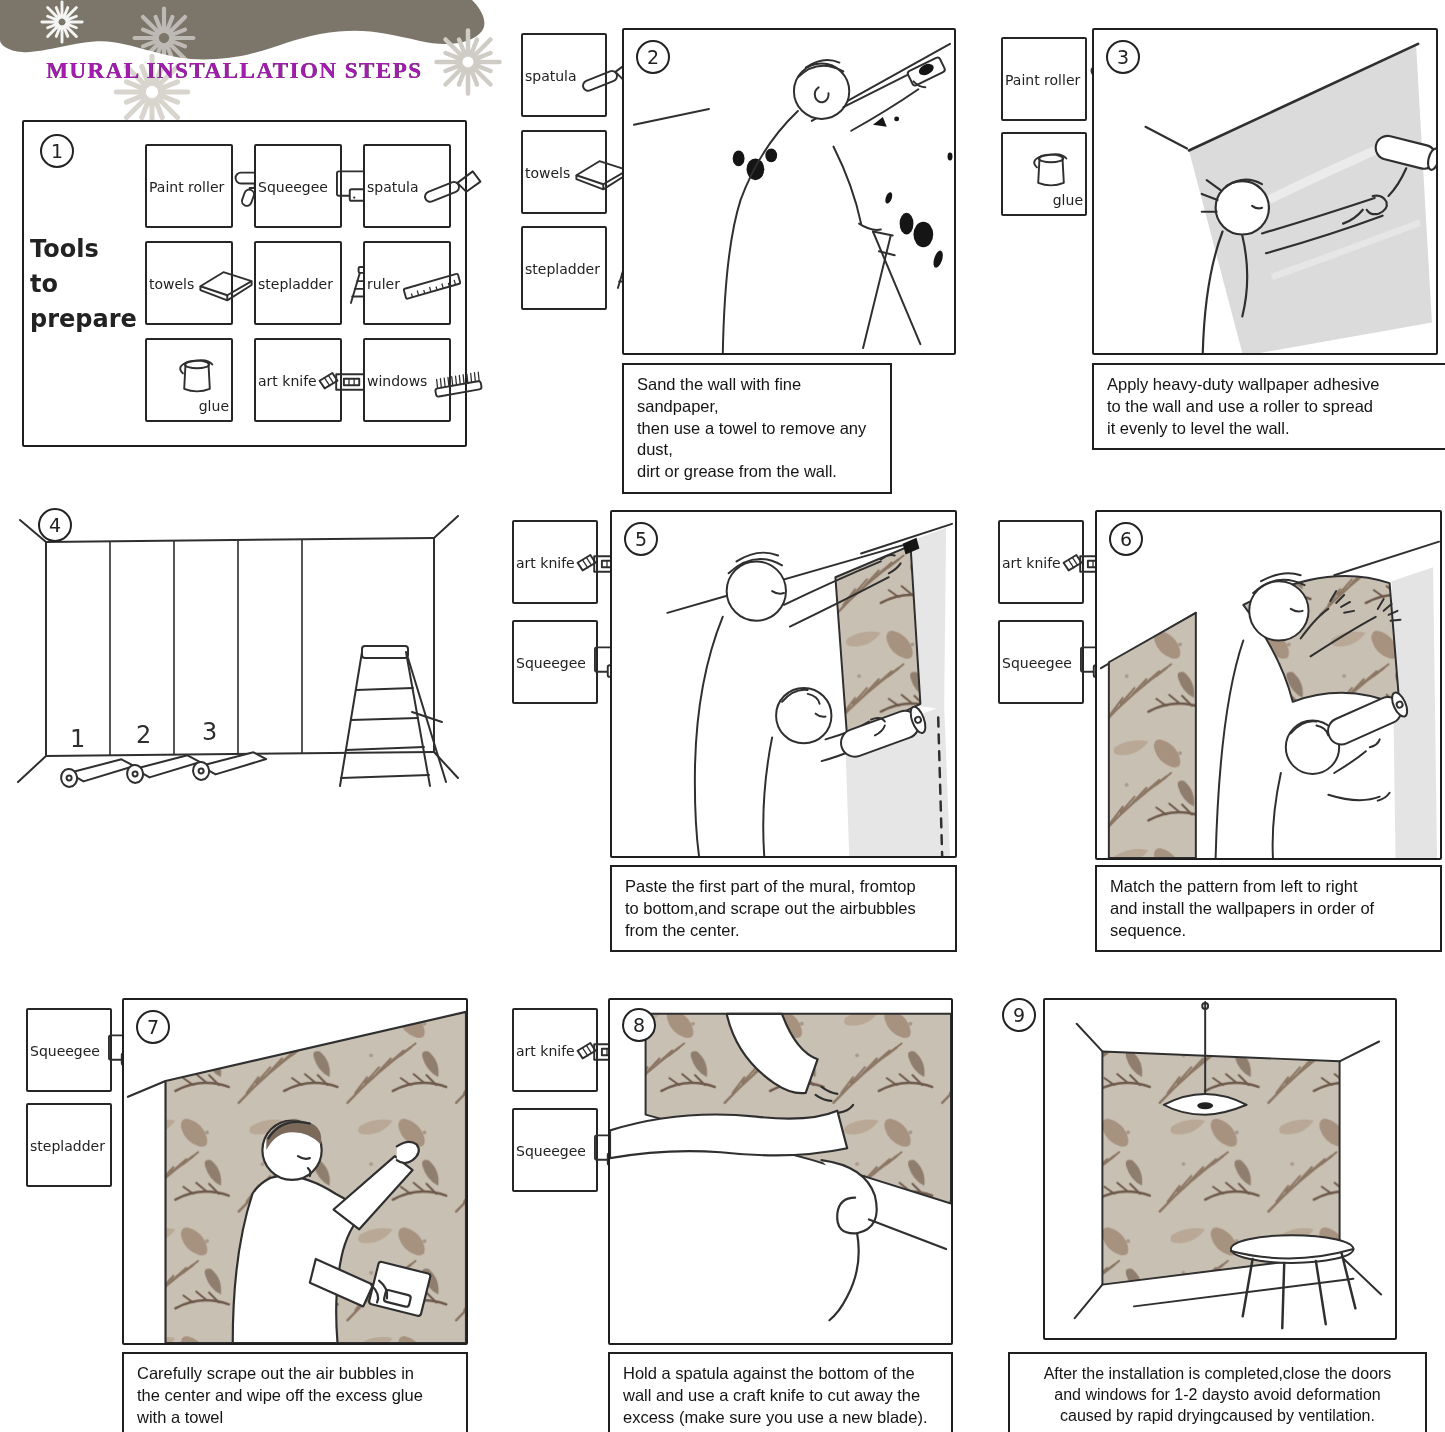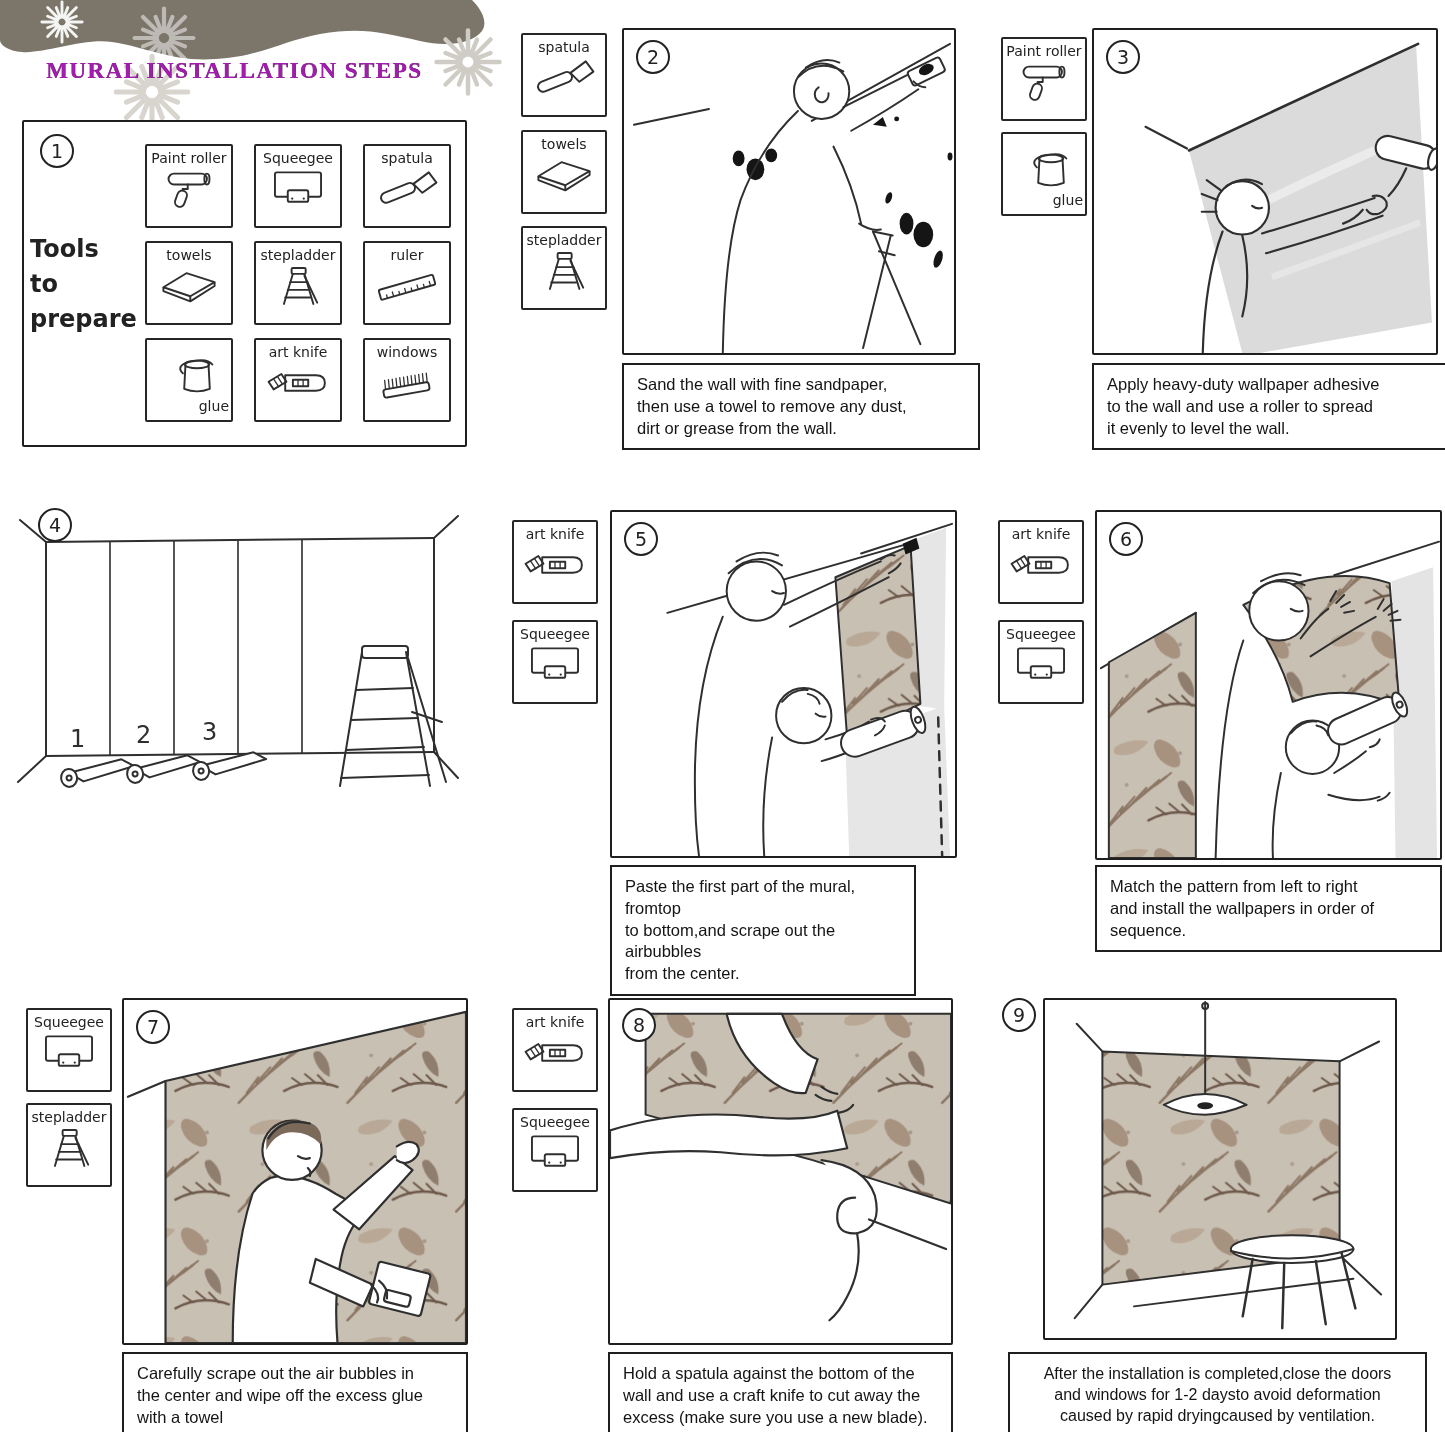--- a/index.html
+++ b/index.html
@@ -12,21 +12,21 @@
   .panel-box{position:absolute;border:2.5px solid #1f1f1f;border-radius:2px;background:#fff;box-sizing:border-box;}
   .panel-box > svg.illus{position:absolute;left:0;top:0;width:100%;height:100%;}
   .caption{position:absolute;border:2.5px solid #1f1f1f;background:#fff;box-sizing:border-box;
            padding:9px 13px;font-size:16.5px;line-height:1.32;white-space:pre-line;color:#141414;}
   .caption.big{font-size:18.5px;line-height:1.24;}
   .caption.small{font-size:16px;}
   .step-num{position:absolute;width:30px;height:30px;border:2.5px solid #222;border-radius:50%;
             background:#fff;display:flex;align-items:center;justify-content:center;
             font-family:"DejaVu Sans",sans-serif;font-size:19px;color:#222;z-index:3;}
   .tool-box{position:absolute;width:86px;height:84px;border:2px solid #262626;border-radius:2px;
-            background:#fff;box-sizing:border-box;display:flex;flex-direction:column;
+            background:#fff;box-sizing:border-box;display:flex;flex-direction:row;
             align-items:center;padding:4px 2px 2px;}
   .tool-box.label-bottom{flex-direction:column-reverse;padding:2px 2px 6px;align-items:flex-end;}
   .tool-box .lbl{font-family:"DejaVu Sans",sans-serif;font-size:14px;color:#222;white-space:nowrap;}
   .tool-box svg.tool-icon{width:64px;height:44px;margin-top:1px;flex:0 0 auto;}
   .tools-grid{position:absolute;left:121px;top:22px;display:grid;
               grid-template-columns:repeat(3,88px);grid-auto-rows:84px;gap:13px 21px;}
   .tools-grid .tool-box{position:relative;width:88px;height:84px;}
   .tools-heading{position:absolute;left:6px;top:110px;width:112px;
                  font-family:"DejaVu Sans",sans-serif;font-weight:700;font-size:24px;
                  line-height:1.45;color:#222;white-space:pre-line;}
@@ -250,21 +250,21 @@
         <path d="M212,118 Q232,158 240,196"></path>
         <path d="M238,196 q12,8 22,6"></path>
         <path d="M252,204 L300,318"></path>
         <path d="M270,208 L242,322"></path>
         <path d="M252,204 L272,208"></path>
         <path d="M258,224 l16,4"></path>
       </g>
     </svg>
     <div class="step-num" style="left:12px;top:10px;">2</div>
   </div>
-  <div class="caption" style="left:622px;top:363px;width:358px;">Sand the wall with fine sandpaper,
+  <div class="caption" style="left:622px;top:363px;width:270px;">Sand the wall with fine sandpaper,
 then use a towel to remove any dust,
 dirt or grease from the wall.</div>
 
   <div class="tool-box" style="left:1001px;top:37px;">
     <span class="lbl">Paint roller</span>
     <svg class="tool-icon">
         <use href="#i-paint-roller"></use>
       </svg>
   </div>
   <div class="tool-box label-bottom" style="left:1001px;top:132px;">
@@ -381,21 +381,21 @@
           <rect x="230" y="210" width="82" height="28" rx="14" fill="#fff"></rect>
           <ellipse cx="312" cy="224" rx="6" ry="14" fill="#fff"></ellipse>
           <circle cx="312" cy="224" r="3"></circle>
         </g>
         <path d="M262,210 q10,-4 14,2 M266,226 q8,-4 10,-10"></path>
         <path d="M330,208 L334,348" stroke-dasharray="9 8" stroke-width="2.5"></path>
       </g>
     </svg>
     <div class="step-num" style="left:12px;top:10px;">5</div>
   </div>
-  <div class="caption" style="left:610px;top:865px;width:306px;">Paste the first part of the mural, fromtop
+  <div class="caption" style="left:610px;top:865px;width:347px;">Paste the first part of the mural, fromtop
 to bottom,and scrape out the airbubbles
 from the center.</div>
 
   <div class="tool-box" style="left:998px;top:520px;">
     <span class="lbl">art knife</span>
     <svg class="tool-icon">
         <use href="#i-art-knife"></use>
       </svg>
   </div>
   <div class="tool-box" style="left:998px;top:620px;">

